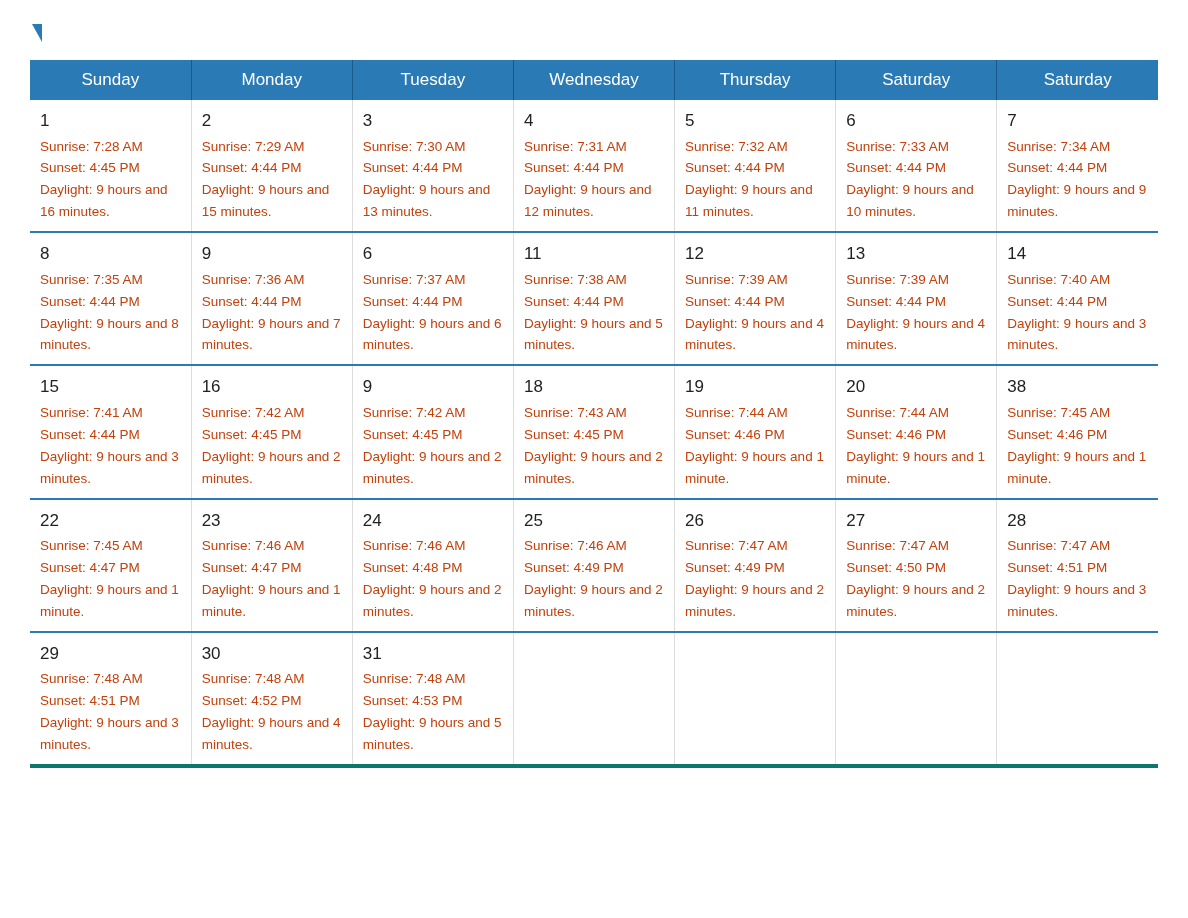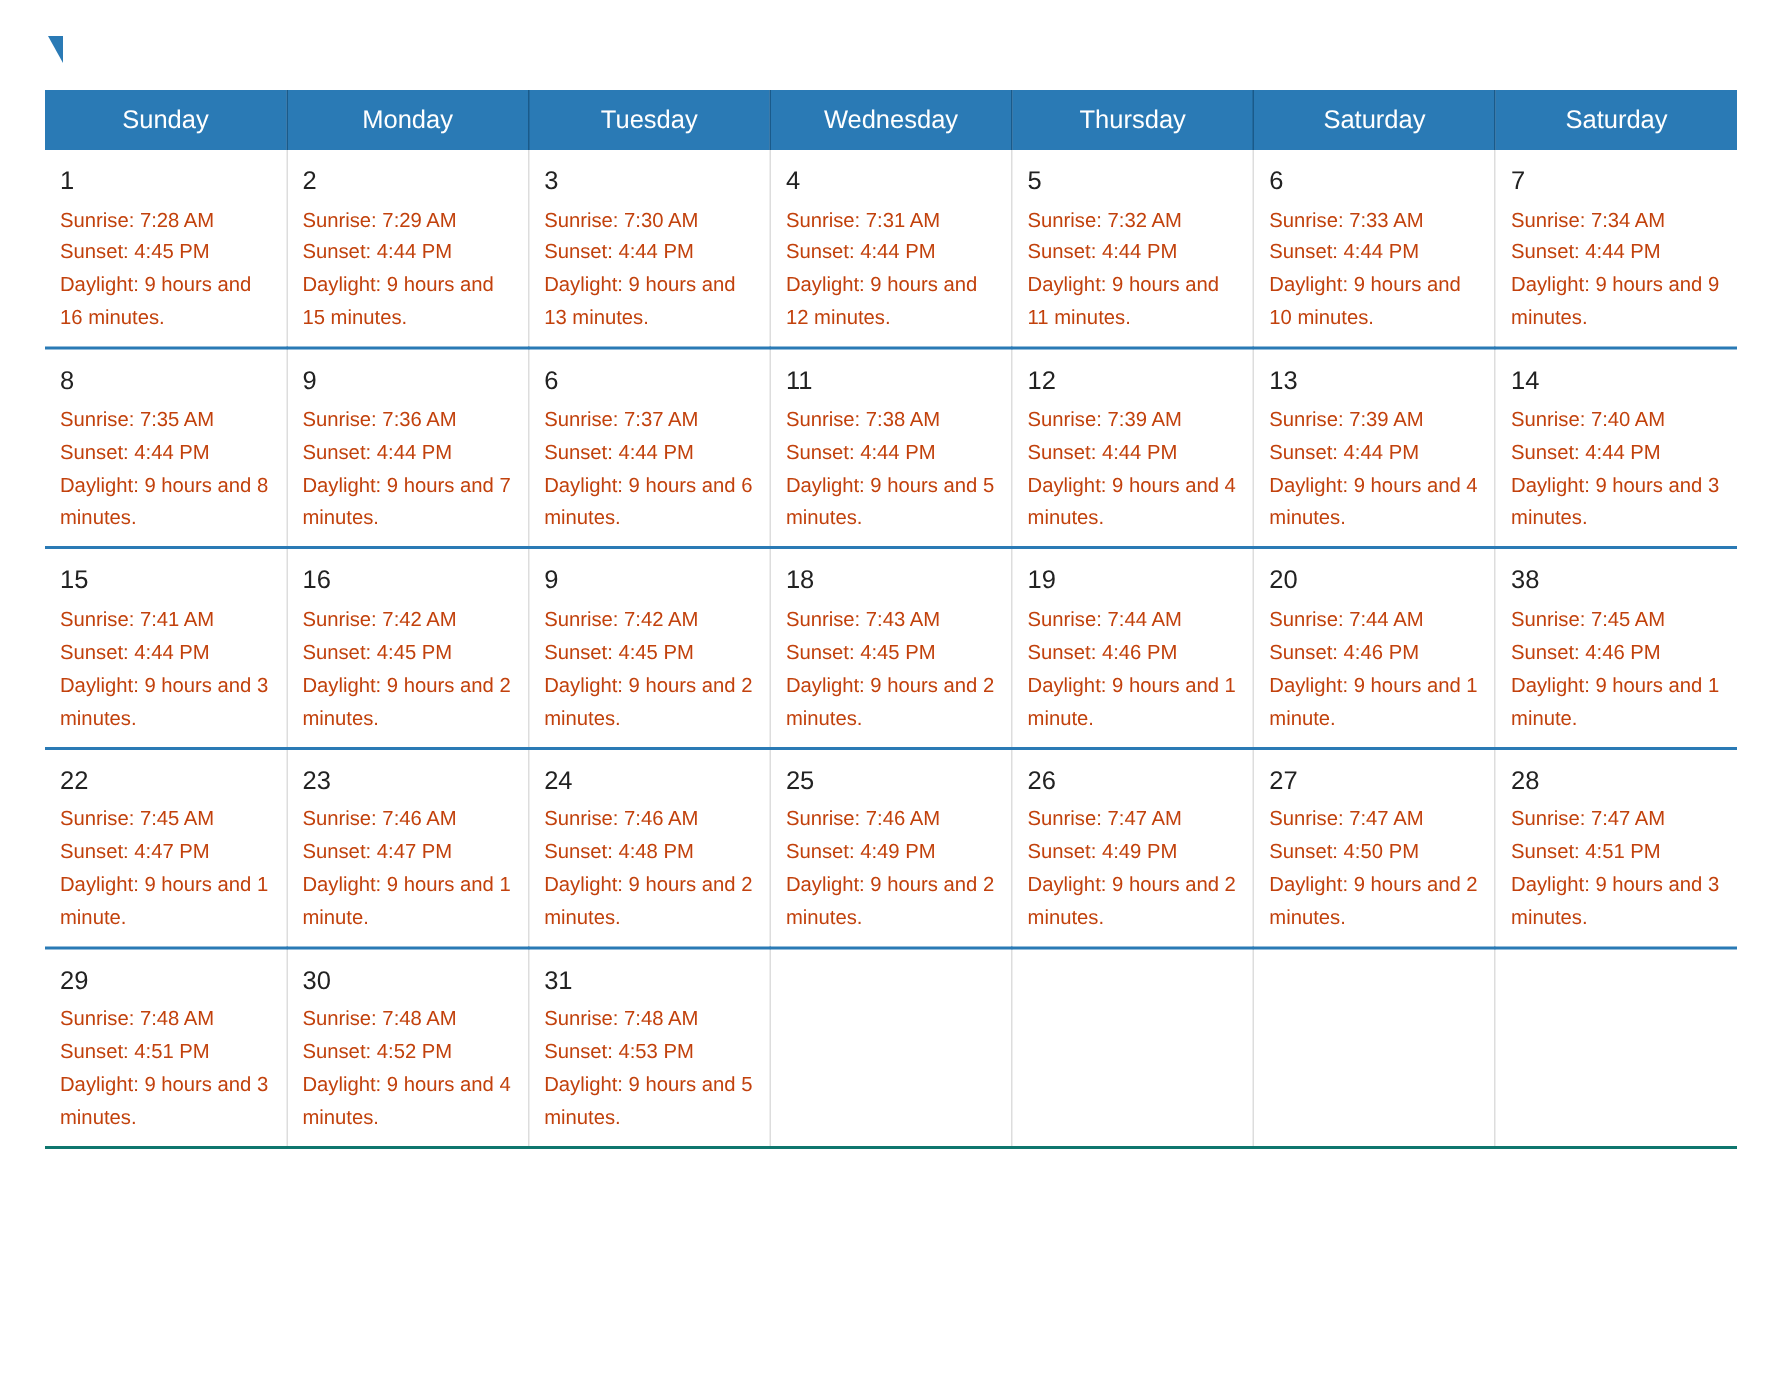--- a/index.html
+++ b/index.html
@@ -100,21 +100,21 @@
       font-weight: normal;
       display: block;
       margin-bottom: 2px;
     }
     .day-info {
       font-size: 13.5px;
       color: #c2410c;
       line-height: 1.55;
     }
     .empty-cell { background: #fff; }
-    tbody tr:last-child { border-bottom: 2px solid #0f766e; }
+    tbody tr:last-child { border-bottom: 4px solid #0f766e; }
   </style>
 </head>
 <body>
 
 <div class="header">
   <div class="logo">
     <div class="logo-text">
       <span class="logo-general"></span>
         <span class="logo-arrow"></span>
     </div>

